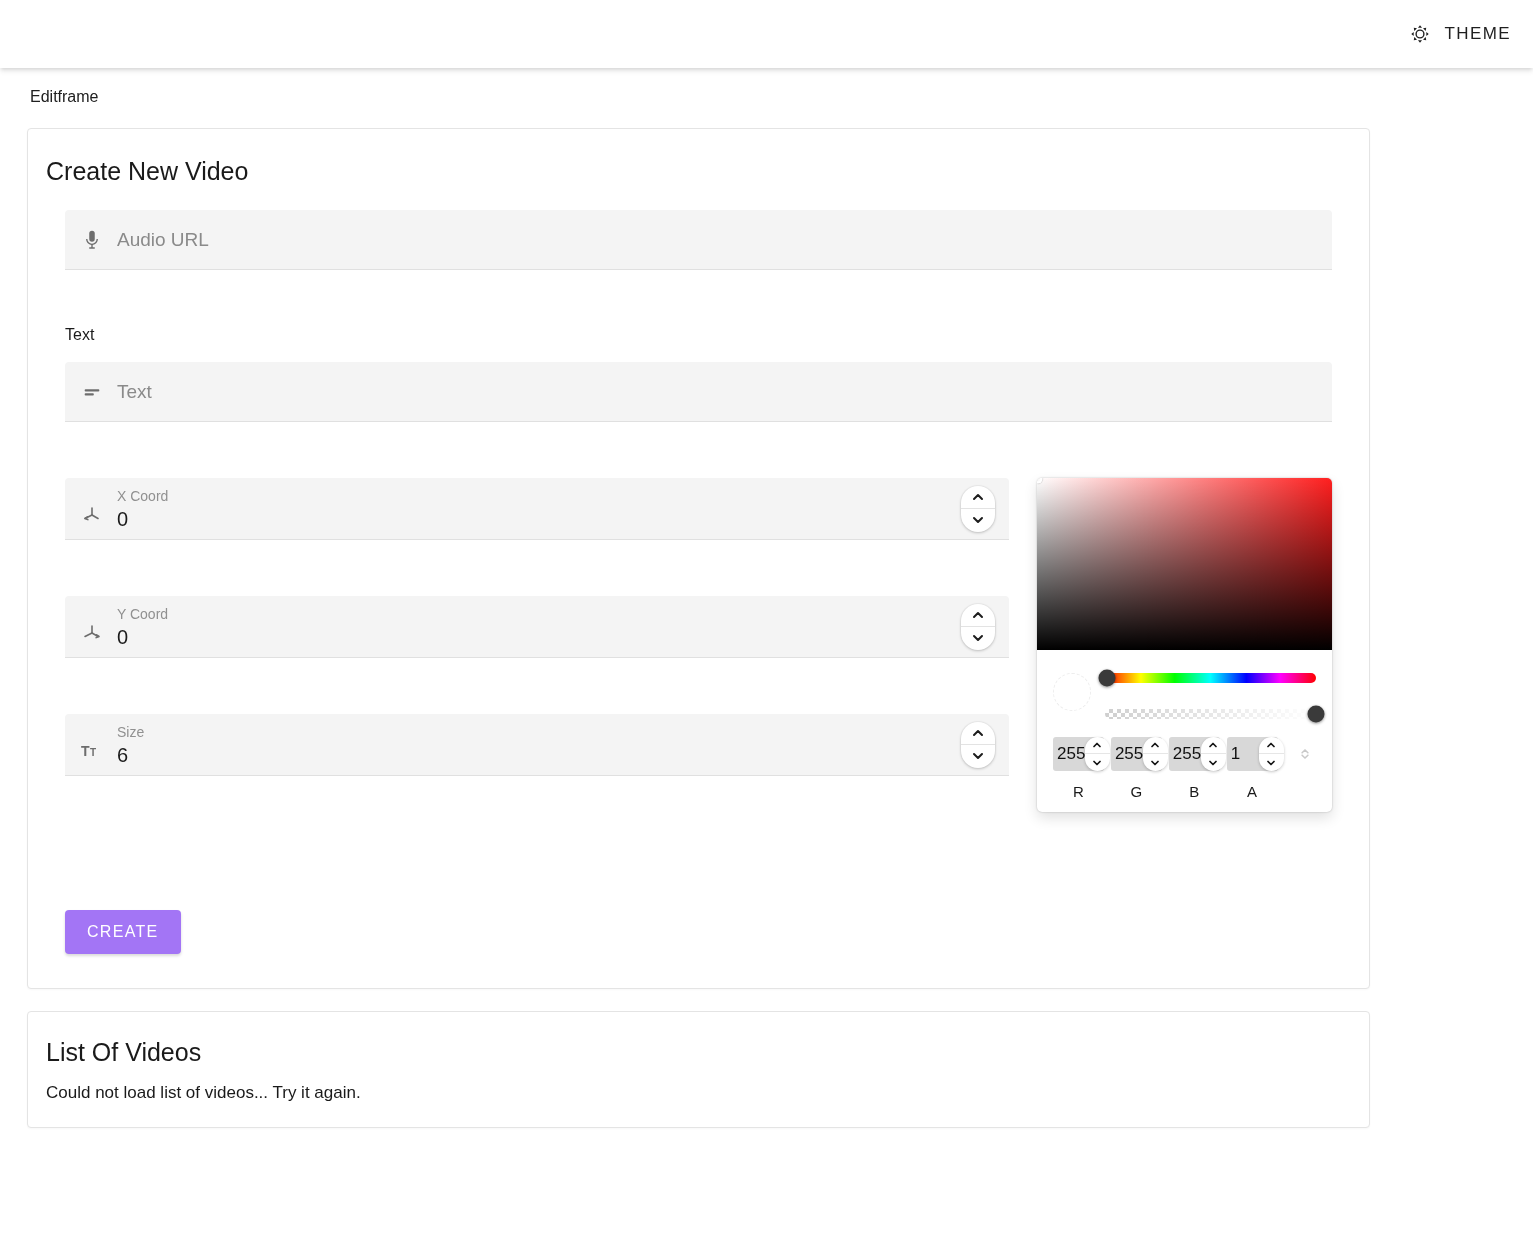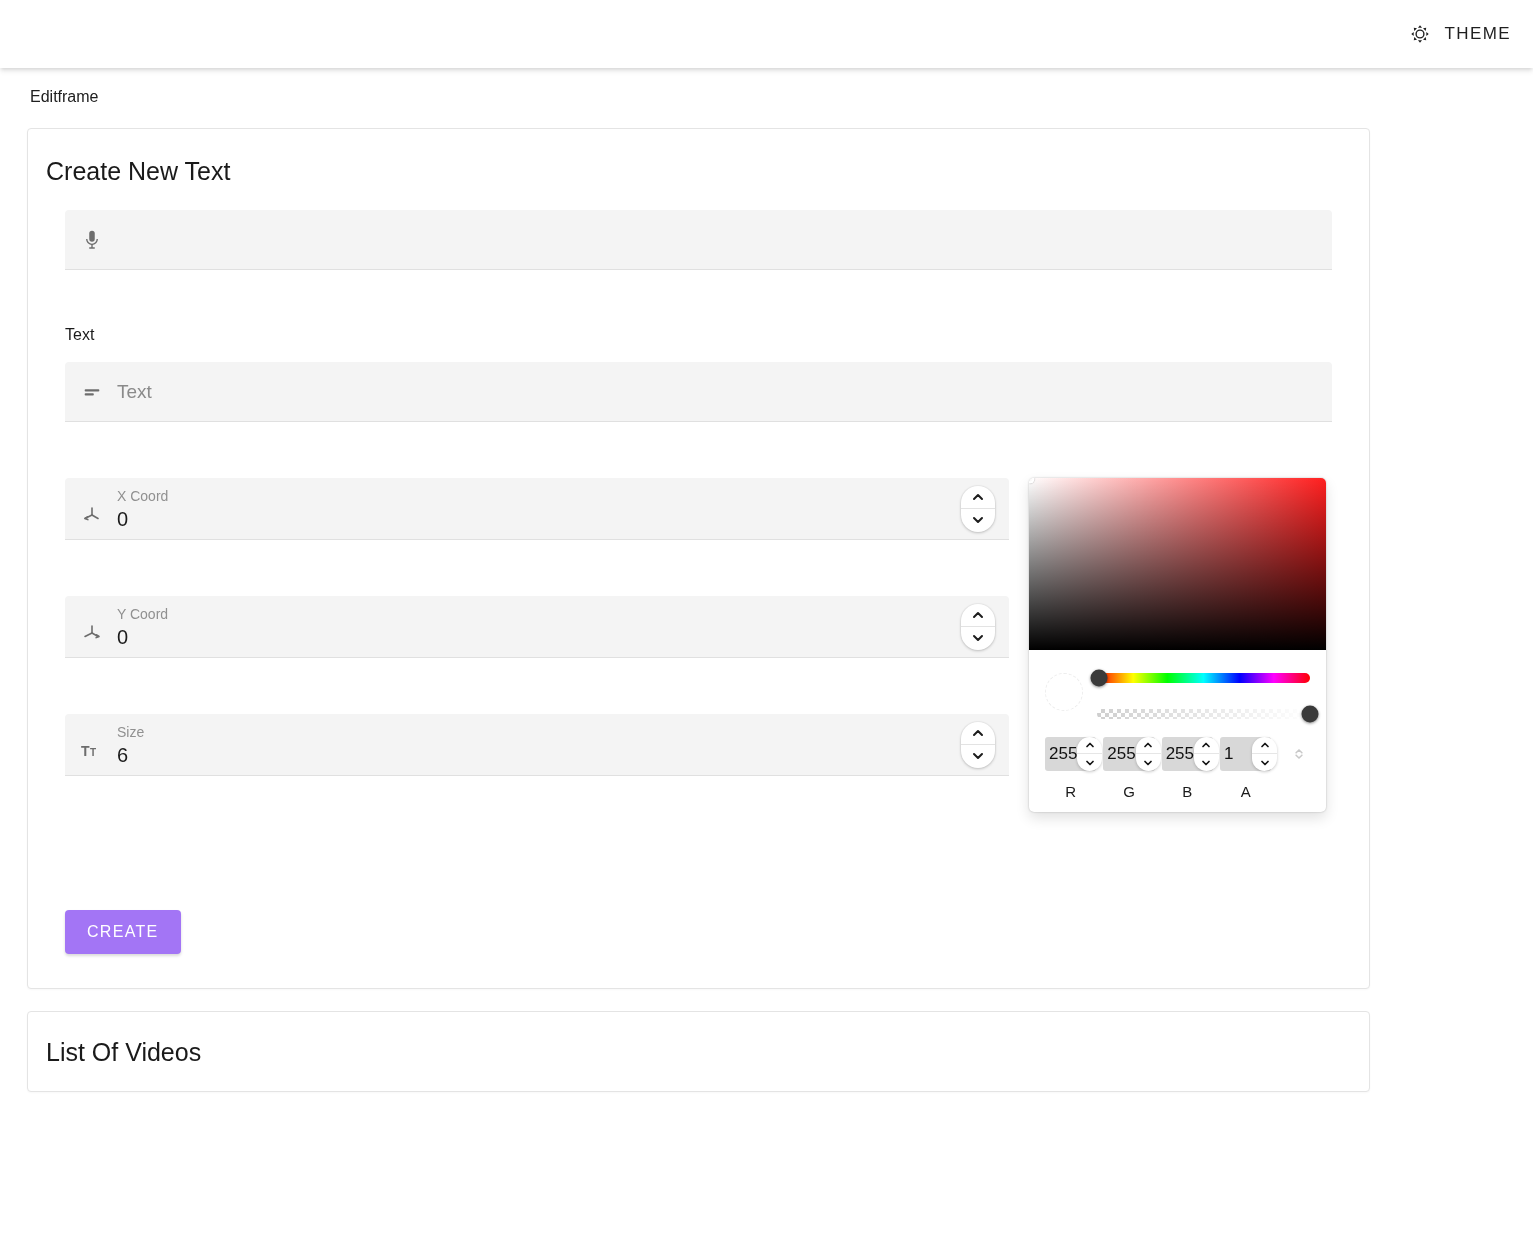--- a/index.html
+++ b/index.html
@@ -132,21 +132,21 @@
   .spinner > div {
     flex: 1 1 50%;
     display: flex; align-items: center; justify-content: center;
     color: #1d1d1d;
   }
   .spinner > div:first-child { border-bottom: 1px solid #e3e3e3; }
 
   
   .picker {
     width: 297px;
-    margin-left: 20px;
+    margin-left: 28px;
     background: #fff;
     border-radius: 5px;
     box-shadow: 0 0 2px rgba(0,0,0,.25), 0 6px 14px rgba(0,0,0,.12);
     overflow: hidden;
   }
   .sv-area {
     position: relative;
     height: 172px;
     background:
       linear-gradient(to top, #000 0%, rgba(0,0,0,0) 100%),
@@ -309,31 +309,34 @@
     </span>
     <span class="theme-label">THEME</span>
   </button>
 </div>
 
 <div class="page">
 
   <div class="breadcrumb">Editframe</div>
 
   <div class="card">
-    <h2 class="card-title">Create New Text</h2>
+    <h2 class="card-title">Create New Video</h2>
 
     <div class="form">
 
       <div class="field">
         <span class="field-icon">
           <svg width="22" height="22" viewBox="0 0 24 24" fill="currentColor">
             <path d="M12 14a3 3 0 0 0 3-3V5a3 3 0 0 0-6 0v6a3 3 0 0 0 3 3z"></path>
             <path d="M17 11a5 5 0 0 1-10 0H5.5a6.5 6.5 0 0 0 5.75 6.45V20H9v1.5h6V20h-2.25v-2.55A6.5 6.5 0 0 0 18.5 11H17z"></path>
           </svg>
         </span>
+        <div class="field-texts">
+          <span class="placeholder">Audio URL</span>
+        </div>
       </div>
 
 
       <div class="section-label">Text</div>
 
       <div class="field">
         <span class="field-icon">
           <svg width="22" height="22" viewBox="0 0 24 24" fill="currentColor">
             <rect x="4" y="9" width="16" height="2.4" rx="1"></rect>
             <rect x="4" y="13.4" width="10" height="2.4" rx="1"></rect>
@@ -538,15 +541,16 @@
       </div>
     </div>
 
     <div class="create-wrap">
       <button class="create-btn">CREATE</button>
     </div>
   </div>
 
   <div class="card list-card">
     <h2 class="list-title">List Of Videos</h2>
+    <div class="list-msg">Could not load list of videos... Try it again.</div>
   </div>
 
 </div>
 
 </body></html>

